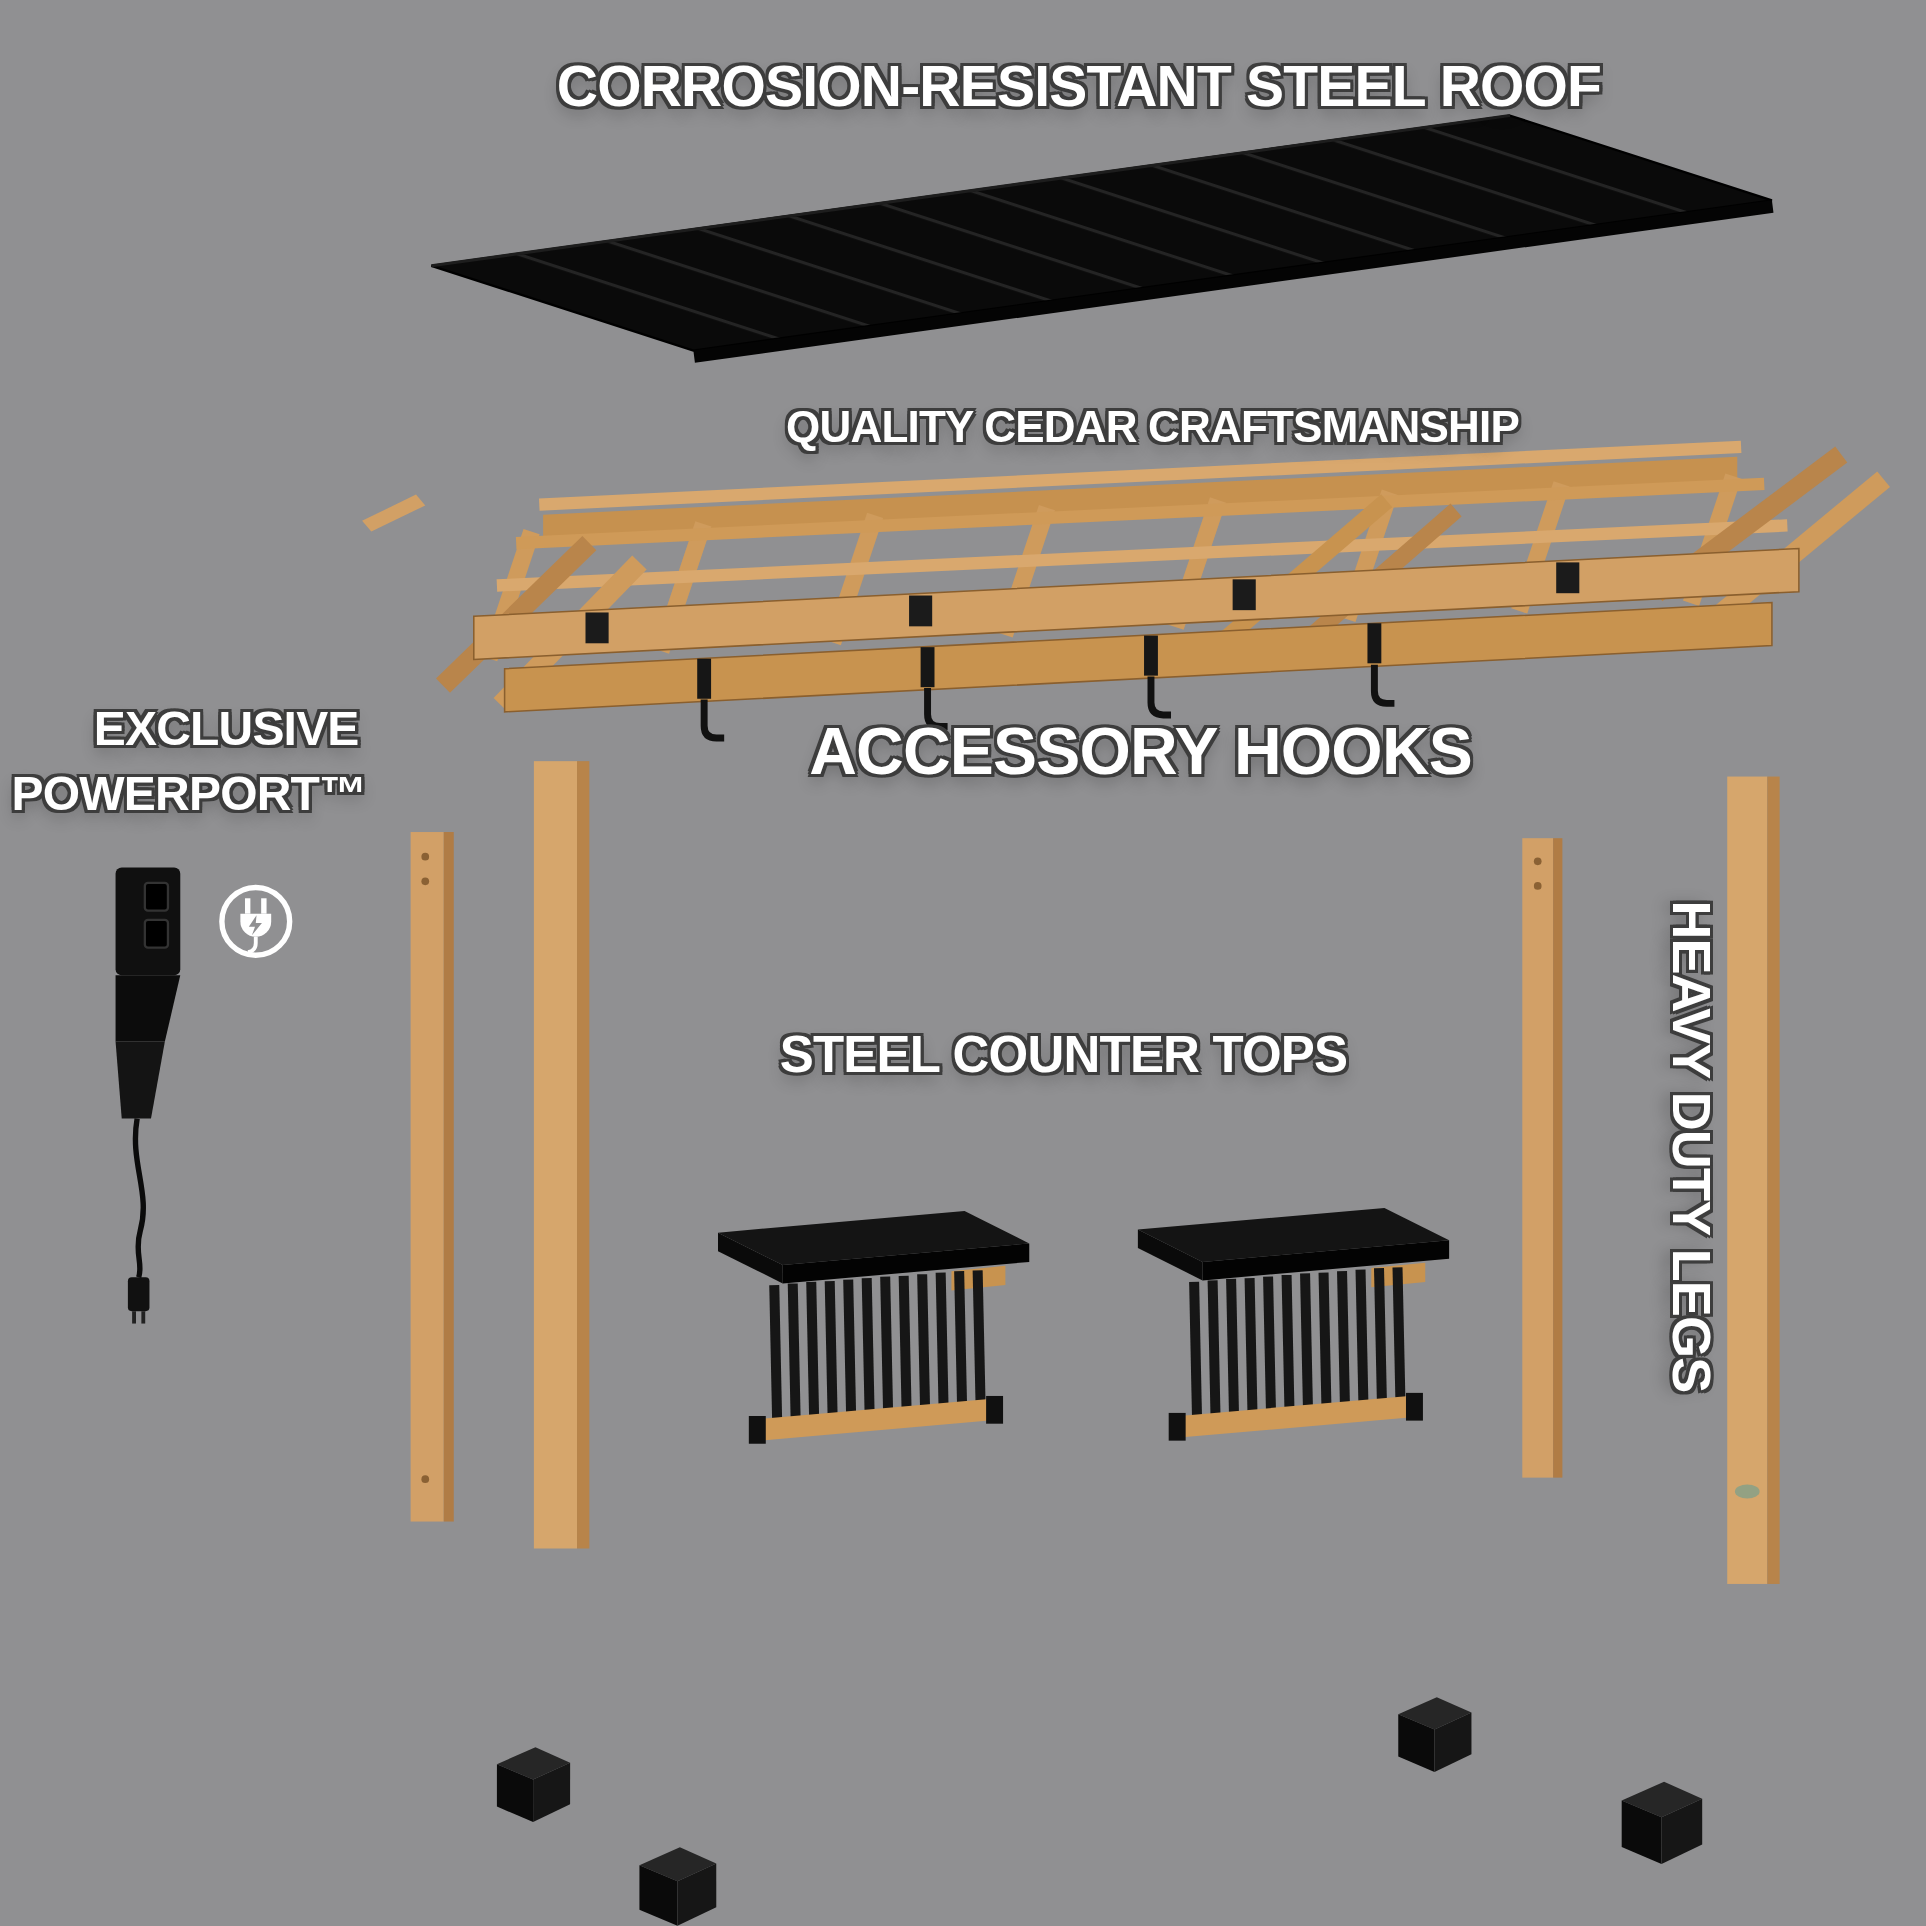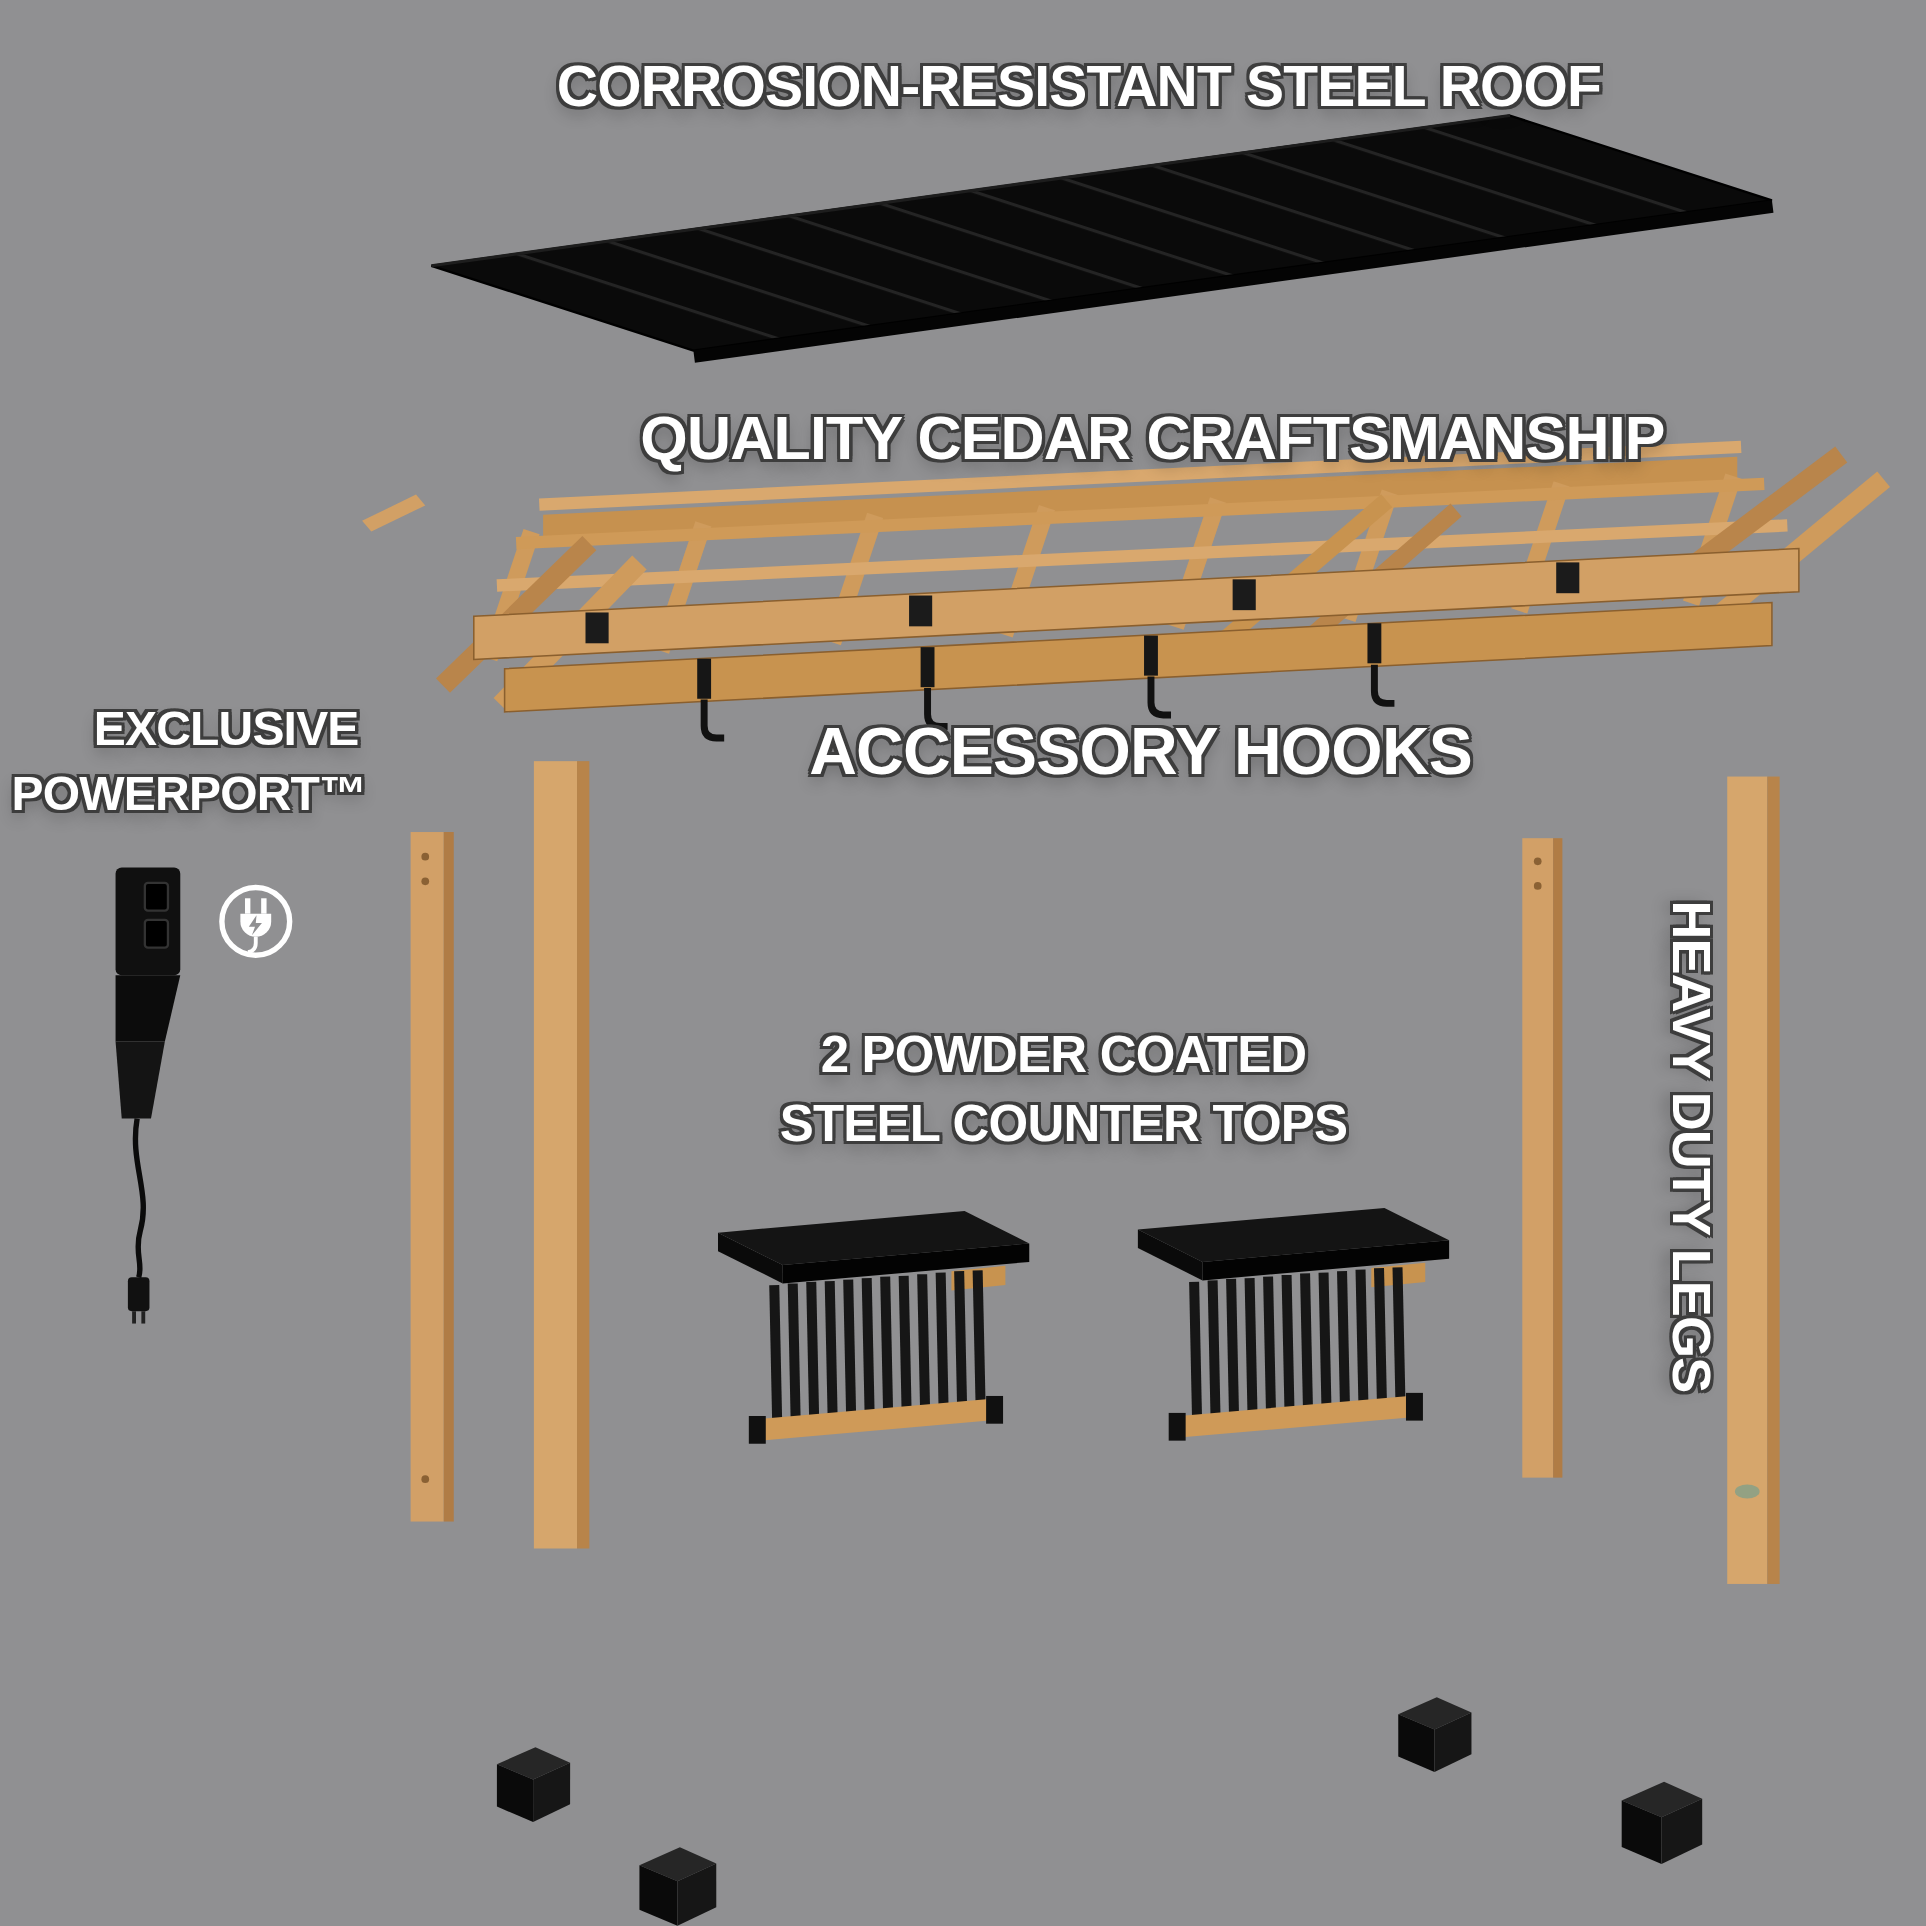--- a/index.html
+++ b/index.html
@@ -175,31 +175,30 @@
     <g>
       <use href="#anchorPlate" transform="translate(645,2270)"></use>
       <use href="#anchorPlate" transform="translate(830,2400) scale(1.05)"></use>
       <use href="#anchorPlate" transform="translate(1815,2205)"></use>
       <use href="#anchorPlate" transform="translate(2105,2315) scale(1.1)"></use>
     </g>
   </svg>
 
   <div class="label" style="left:501px;top:48px;width:1156px;font-size:57px;">CORROSION-RESISTANT STEEL ROOF</div>
 
-  <div class="label" style="left:613px;top:397px;width:1079px;font-size:61px;">QUALITY CEDAR CRAFTSMANSHIP</div>
+  <div class="label" style="left:613px;top:397px;width:1079px;font-size:44px;">QUALITY CEDAR CRAFTSMANSHIP</div>
 
   <div class="label" style="left:701px;top:707px;width:771px;font-size:66px;text-align:right;">ACCESSORY HOOKS</div>
 
   <div class="label" style="left:11.6px;top:697px;width:347px;font-size:48px;text-align:right;">
     <div>EXCLUSIVE</div>
     <div>POWERPORT™</div>
   </div>
 
   <div class="label" style="left:678px;top:1021px;width:771px;font-size:51px;">
-    <div>2 POWDER COATED</div>
     <div>STEEL COUNTER TOPS</div>
   </div>
 
   <div class="label rot" style="left:1422px;top:1110px;width:539px;font-size:54px;">HEAVY DUTY LEGS</div>
 
 
 </div>
 
 
 </body></html>

